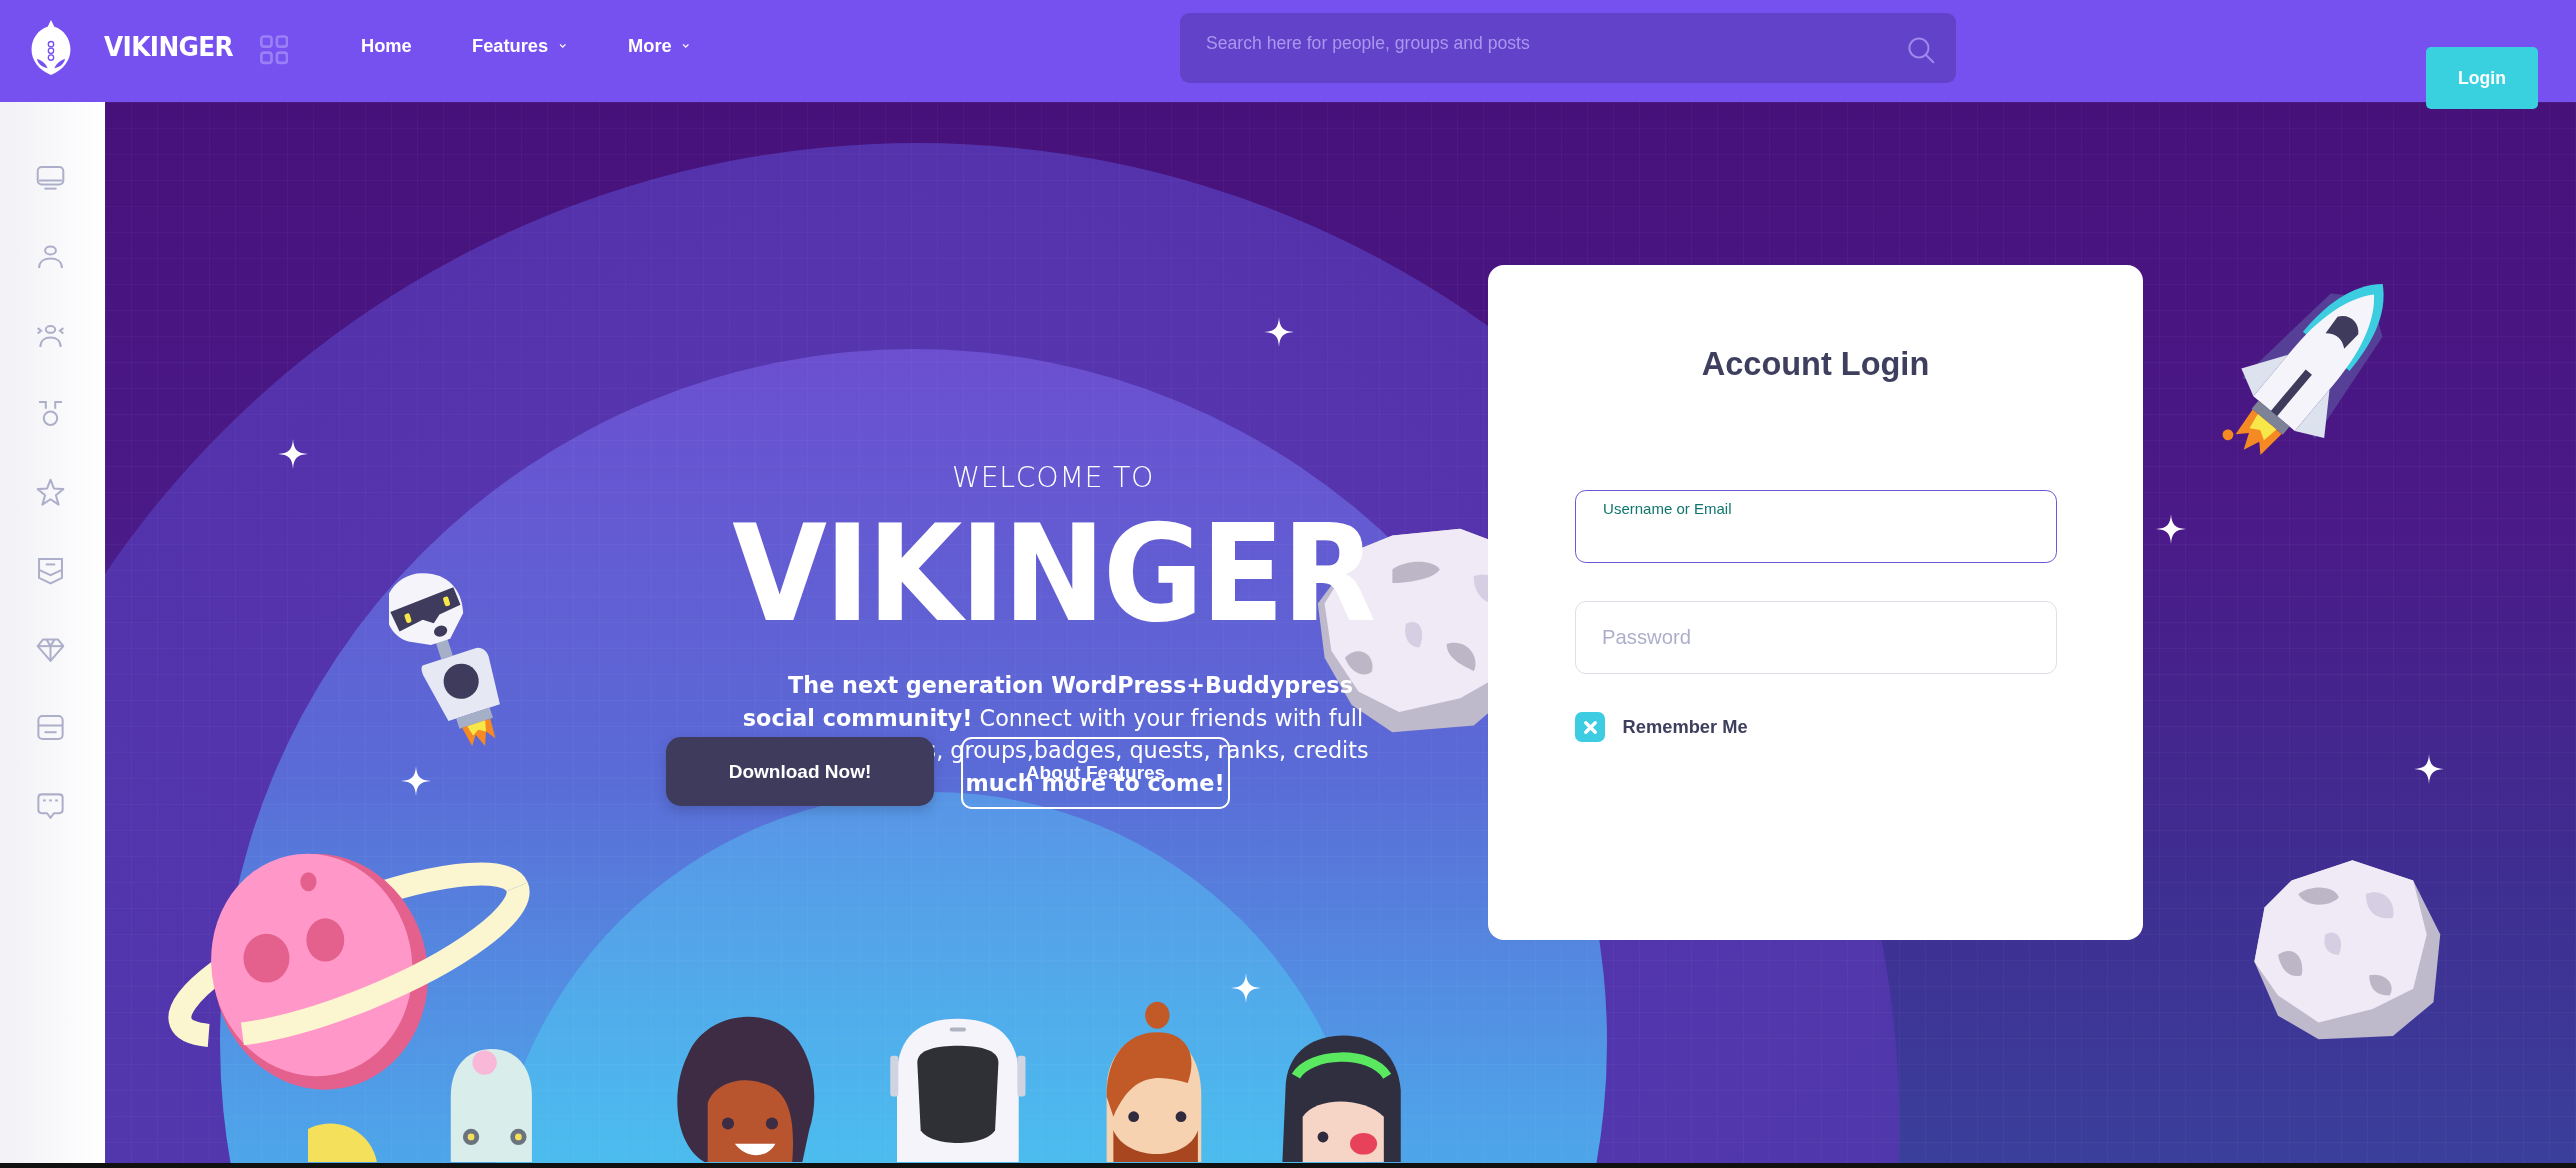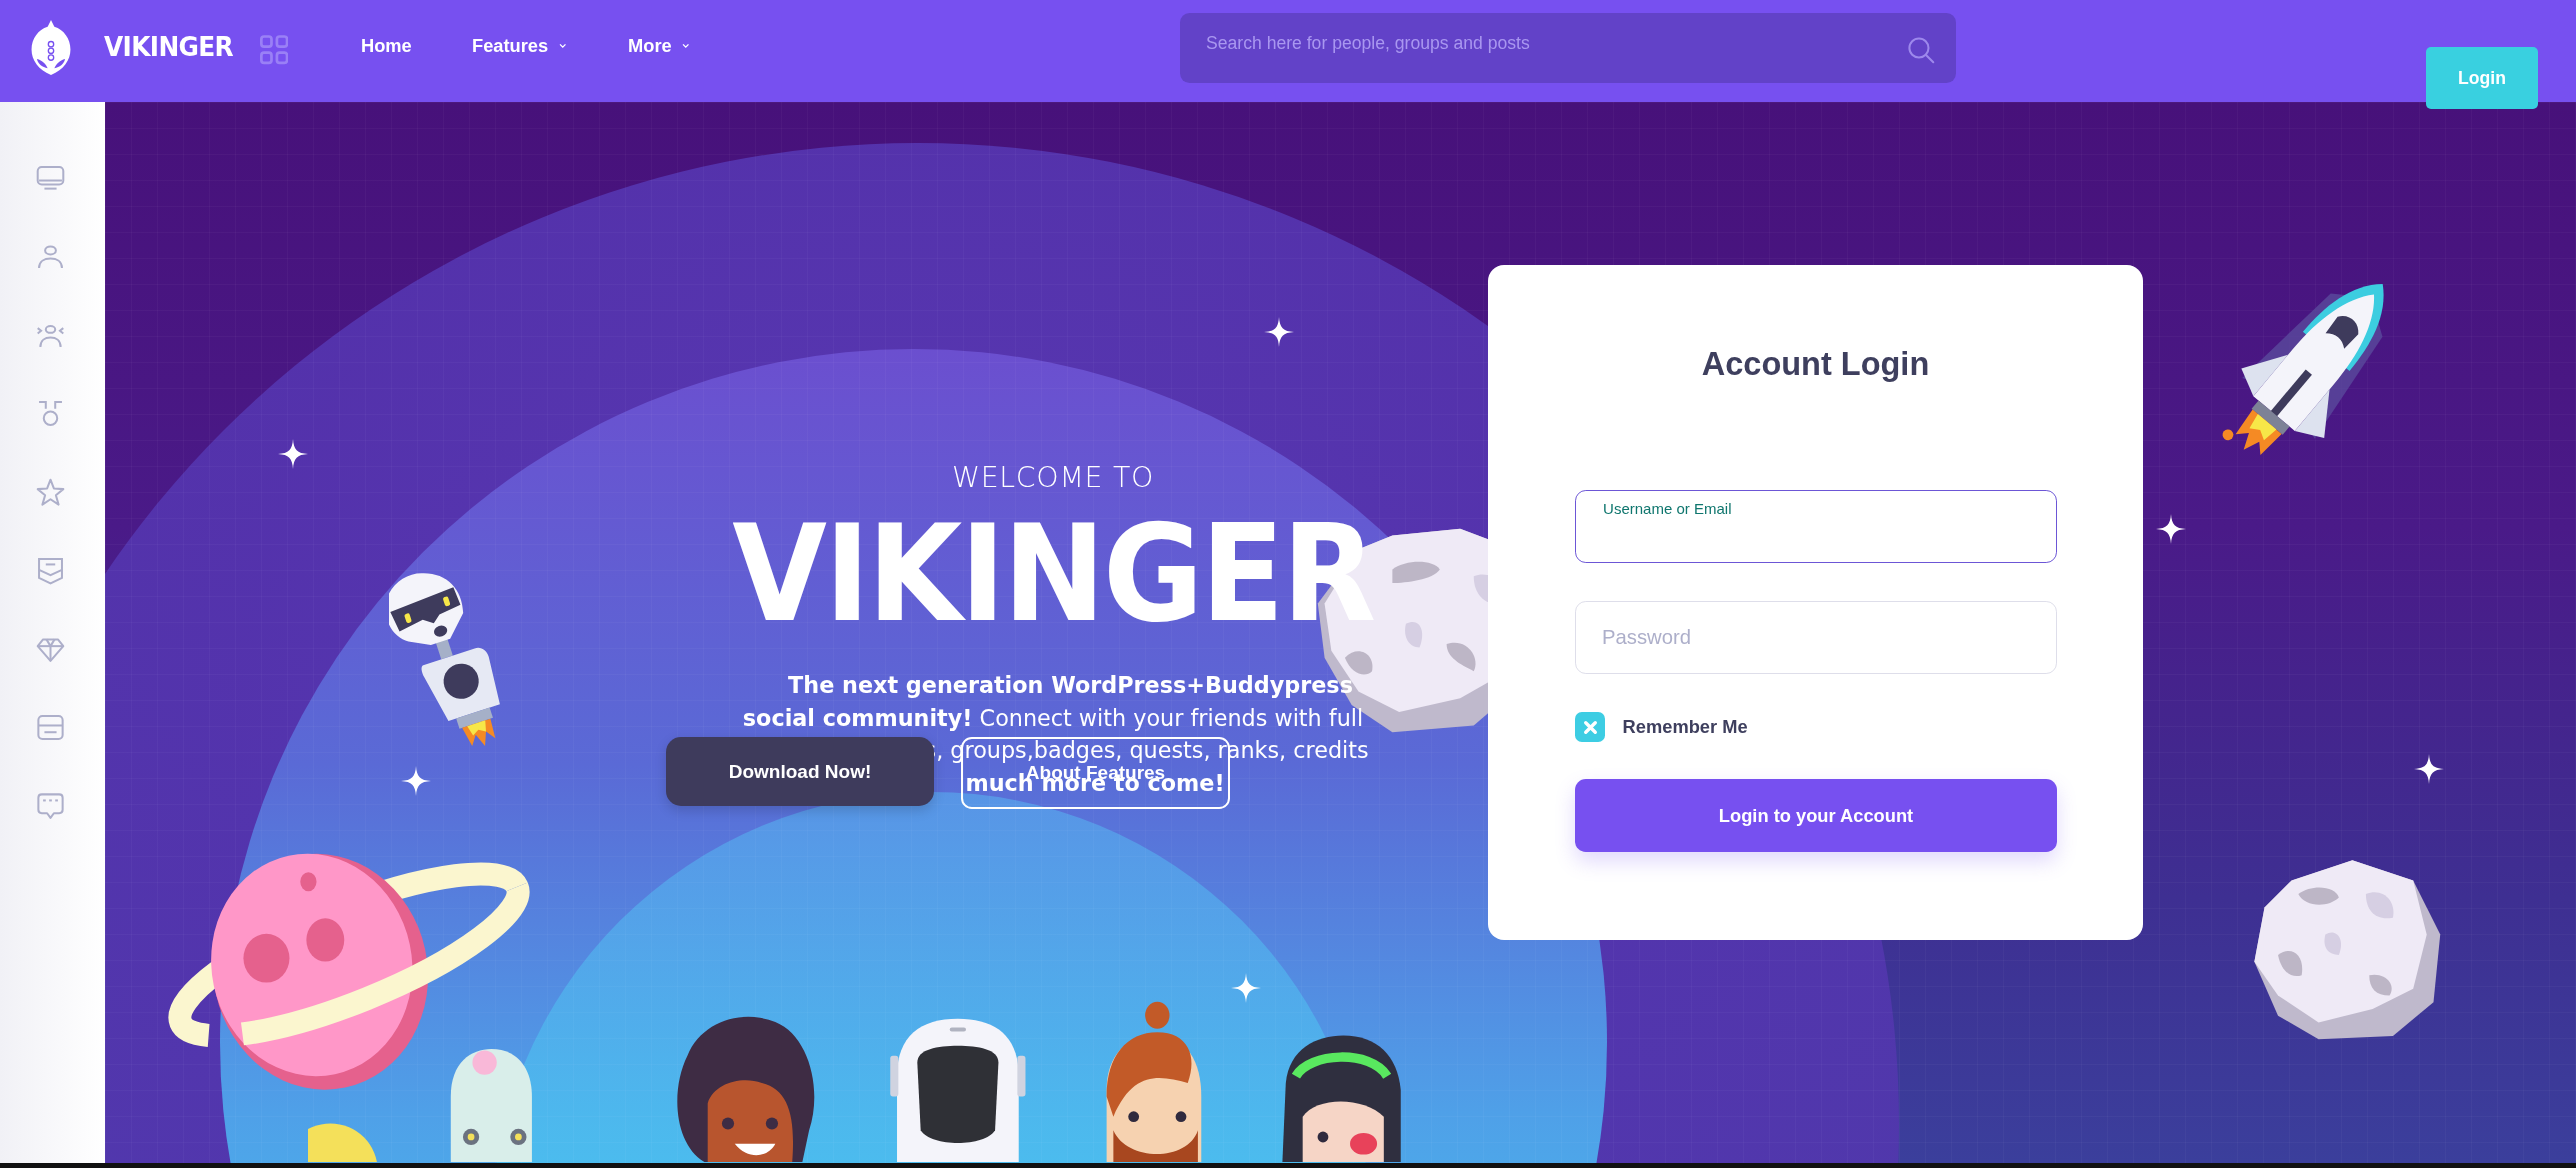--- a/index.html
+++ b/index.html
@@ -325,17 +325,16 @@
 
   <div class="remember">
     <div class="checkbox">
       <svg width="15" height="15" viewBox="0 0 22 22">
         <path d="M4 4 L18 18 M18 4 L4 18" stroke="#fff" stroke-width="5" stroke-linecap="round"></path>
       </svg>
     </div>
     <span class="remember-label">Remember Me</span>
   </div>
 
-  <button class="submit">Login to your Account</button>
 </div>
 
 <div class="bottom-bar"></div>
 
 
 </body></html>

